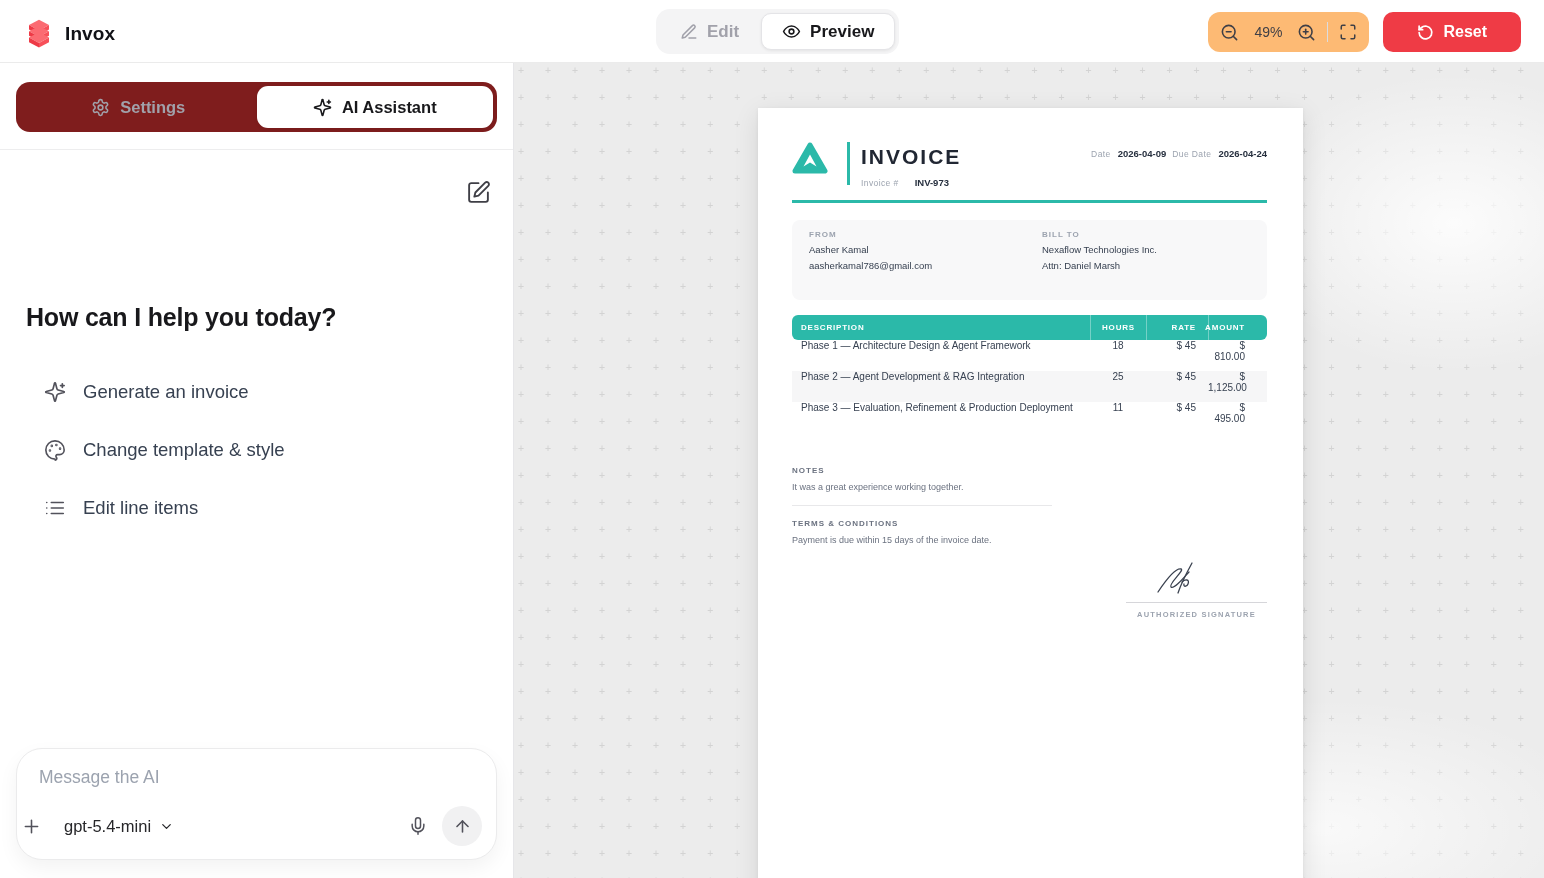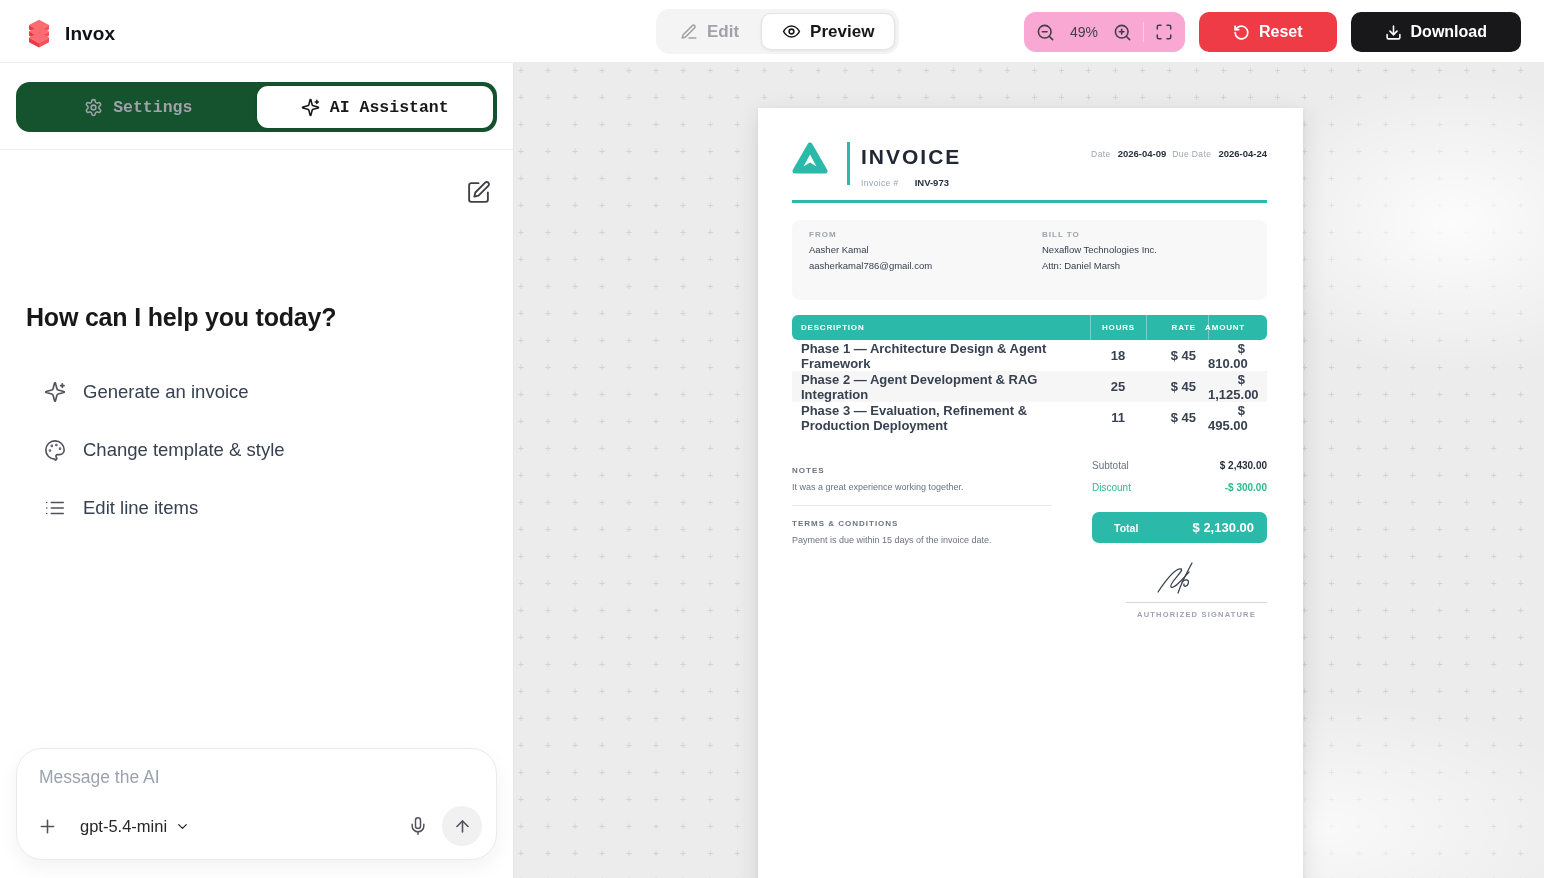--- a/index.html
+++ b/index.html
@@ -13,47 +13,47 @@
   .brand-name { font-size:19px; font-weight:700; color:#111217; letter-spacing:.1px; }
 
   .seg { position:absolute; left:656px; top:9px; height:45px; background:#f4f4f5; border-radius:14px;
     display:flex; align-items:center; padding:4px; gap:2px; }
   .seg-btn { display:flex; align-items:center; gap:9px; height:37px; padding:0 20px; border-radius:10px;
     font-size:17px; font-weight:600; color:#a1a1aa; cursor:pointer; }
   .seg-btn.active { background:#fff; border:1px solid #e4e4e7; box-shadow:0 1px 3px rgba(0,0,0,.07);
     color:#18181b; font-weight:700; }
 
   .topright { position:absolute; right:23px; top:12px; display:flex; align-items:center; gap:14px; }
-  .zoomgroup { display:flex; align-items:center; height:40px; background:#f9a8d4; border-radius:12px; padding:0 12px; gap:8px; color:#3f3f46; }
+  .zoomgroup { display:flex; align-items:center; height:40px; background:#fdba74; border-radius:12px; padding:0 12px; gap:8px; color:#3f3f46; }
   .zoomlevel { font-size:14px; color:#3f3f46; width:42px; text-align:center; }
   .zoomdivider { width:1px; height:20px; background:#dcdcdf; margin:0 3px; }
   .btn { display:flex; align-items:center; gap:9px; height:40px; border-radius:10px; padding:0 34px;
     font-size:16px; font-weight:700; color:#fff; cursor:pointer; border:none; }
   .btn-reset { background:#ef3b45; }
   .btn-download { background:#18181b; }
 
   
   .sidebar { position:absolute; left:0; top:63px; width:514px; height:815px; background:#fff;
     border-right:1px solid #e6e6e9; z-index:20; }
   .tabwrap { padding:19px 16px 17px 16px; border-bottom:1px solid #ededee; }
-  .tabs { height:50px; background:#14532d; border-radius:14px; display:flex; padding:4px;font-family:Liberation Mono, monospace; }
+  .tabs { height:50px; background:#7f1d1d; border-radius:14px; display:flex; padding:4px; }
   .tab { flex:1; display:flex; align-items:center; justify-content:center; gap:10px; border-radius:11px;
     font-size:16.5px; font-weight:600; color:#a1a1aa; cursor:pointer; }
   .tab.active { background:#fff; box-shadow:0 1px 4px rgba(0,0,0,.09); color:#18181b; font-weight:700; }
 
   .compose { position:absolute; right:22px; top:117px; color:#3f3f46; cursor:pointer; }
   .greeting { position:absolute; left:26px; top:240px; font-size:25px; font-weight:700; color:#18181b; letter-spacing:-.2px; }
   .suggestions { position:absolute; left:44px; top:318px; display:flex; flex-direction:column; gap:36px; }
   .suggestion { display:flex; align-items:center; gap:17px; color:#52525b; cursor:pointer; }
   .suggestion .s-label { font-size:18.5px; color:#374151; }
 
   .composer { position:absolute; left:16px; top:685px; width:481px; height:112px; background:#fff;
     border:1px solid #ebebec; border-radius:26px; box-shadow:0 8px 20px rgba(0,0,0,.05); }
   .composer-input { position:absolute; left:22px; top:18px; right:20px; font-size:17.5px; color:#9ca3af; cursor:text; }
-  .composer-row { position:absolute; left:20px; right:14px; bottom:12px; height:42px; display:flex; align-items:center; }
+  .composer-row { position:absolute; left:4px; right:14px; bottom:12px; height:42px; display:flex; align-items:center; }
   .plus-btn { color:#52525b; cursor:pointer; display:flex; }
   .model-select { display:flex; align-items:center; gap:8px; margin-left:22px; cursor:pointer; color:#27272a; }
   .model-name { font-size:16.5px; color:#27272a; }
   .mic-btn { margin-left:auto; color:#52525b; cursor:pointer; display:flex; }
   .send-btn { margin-left:14px; width:40px; height:40px; border-radius:50%; background:#f1f1f2;
     display:flex; align-items:center; justify-content:center; color:#52525b; cursor:pointer; }
 
   
   .canvas { position:absolute; left:514px; top:63px; width:1030px; height:815px; background:#ececec; overflow:hidden; }
   .plus-pattern { position:absolute; left:4px; top:-6px; white-space:pre; color:#d3d3d3;
@@ -78,21 +78,21 @@
 
   .parties { position:absolute; left:34px; right:36px; top:112px; height:80px; background:#f8f8f9; border-radius:8px; }
   .party { position:absolute; top:10px; }
   .party.from { left:17px; } .party.billto { left:250px; }
   .party-lbl { font-size:8px; font-weight:700; color:#9ca3af; letter-spacing:1px; }
   .party-line { font-size:9.5px; color:#374151; margin-top:6px; line-height:1.1; }
 
   .inv-table { position:absolute; left:34px; right:36px; top:207px; }
   .t-head { display:flex; height:25px; background:#2bb9a9; border-radius:6px; align-items:center;
     color:#fff; font-size:8px; font-weight:700; letter-spacing:.8px; }
-  .t-row { display:flex; height:31px; align-items:center; font-size:13px; color:#374151;font-weight:bold; }
+  .t-row { display:flex; height:31px; align-items:flex-start; font-size:10px; color:#374151; }
   .t-row.alt { background:#f6f6f7; }
   .c-desc { flex:1; padding-left:9px; }
   .c-hours { width:56px; text-align:center; }
   .c-rate { width:62px; text-align:right; padding-right:12px; }
   .c-amount { width:59px; text-align:right; padding-right:22px; }
   .t-head .c-hours, .t-head .c-rate, .t-head .c-amount { border-left:1px solid rgba(255,255,255,.35); height:100%; display:flex; align-items:center; justify-content:center; }
   .t-head .c-rate { justify-content:flex-end; } .t-head .c-amount { justify-content:flex-end; }
 
   .notes-lbl { position:absolute; left:34px; top:358px; font-size:8px; font-weight:700; color:#6b7280; letter-spacing:1px; }
   .notes-txt { position:absolute; left:34px; top:374px; font-size:9px; color:#6b7280; }
@@ -191,30 +191,20 @@
     </div>
     <button class="btn btn-reset">
       <span>
         <svg width="17" height="17" viewBox="0 0 24 24" fill="none" stroke="currentColor" stroke-width="2.4" stroke-linecap="round" stroke-linejoin="round">
             <path d="M3 12a9 9 0 1 0 3-6.7L3 8"></path>
             <path d="M3 3v5h5"></path>
           </svg>
       </span>
       <span>Reset</span>
     </button>
-    <button class="btn btn-download">
-      <span>
-        <svg width="17" height="17" viewBox="0 0 24 24" fill="none" stroke="currentColor" stroke-width="2.2" stroke-linecap="round" stroke-linejoin="round">
-            <path d="M21 15v4a2 2 0 0 1-2 2H5a2 2 0 0 1-2-2v-4"></path>
-            <path d="m7 10 5 5 5-5"></path>
-            <path d="M12 15V3"></path>
-          </svg>
-      </span>
-      <span>Download</span>
-    </button>
   </div>
 </div>
 
 <div class="sidebar">
   <div class="tabwrap">
     <div class="tabs">
       <div class="tab">
         <span>
           <svg width="19" height="19" viewBox="0 0 24 24" fill="none" stroke="currentColor" stroke-width="2" stroke-linecap="round" stroke-linejoin="round">
               <path d="M12.22 2h-.44a2 2 0 0 0-2 2v.18a2 2 0 0 1-1 1.73l-.43.25a2 2 0 0 1-2 0l-.15-.08a2 2 0 0 0-2.73.73l-.22.38a2 2 0 0 0 .73 2.73l.15.1a2 2 0 0 1 1 1.72v.51a2 2 0 0 1-1 1.74l-.15.09a2 2 0 0 0-.73 2.73l.22.38a2 2 0 0 0 2.73.73l.15-.08a2 2 0 0 1 2 0l.43.25a2 2 0 0 1 1 1.73V20a2 2 0 0 0 2 2h.44a2 2 0 0 0 2-2v-.18a2 2 0 0 1 1-1.73l.43-.25a2 2 0 0 1 2 0l.15.08a2 2 0 0 0 2.73-.73l.22-.39a2 2 0 0 0-.73-2.73l-.15-.08a2 2 0 0 1-1-1.74v-.5a2 2 0 0 1 1-1.74l.15-.09a2 2 0 0 0 .73-2.73l-.22-.38a2 2 0 0 0-2.73-.73l-.15.08a2 2 0 0 1-2 0l-.43-.25a2 2 0 0 1-1-1.73V4a2 2 0 0 0-2-2z"></path>
@@ -417,34 +407,20 @@
         <span class="c-amount">$ 495.00</span>
       </div>
     </div>
 
     <div class="notes-lbl">NOTES</div>
     <div class="notes-txt">It was a great experience working together.</div>
     <div class="notes-div"></div>
     <div class="terms-lbl">TERMS &amp; CONDITIONS</div>
     <div class="terms-txt">Payment is due within 15 days of the invoice date.</div>
 
-    <div class="totals">
-      <div class="tot-row">
-        <span class="tot-lbl">Subtotal</span>
-        <span class="tot-val">$ 2,430.00</span>
-      </div>
-      <div class="tot-row discount">
-        <span class="tot-lbl">Discount</span>
-        <span class="tot-val">-$ 300.00</span>
-      </div>
-      <div class="tot-pill">
-        <span class="p-lbl">Total</span>
-        <span class="p-val">$ 2,130.00</span>
-      </div>
-    </div>
 
     <span class="sig-scribble">
       <svg width="44" height="40" viewBox="0 0 44 40" fill="none" stroke="currentColor" stroke-width="1.3" stroke-linecap="round">
           <path d="M2 32 C10 20 20 8 25 9 C29 10 12 24 15 27 C18 30 30 15 33 12"></path>
           <path d="M36 3 C30 14 24 27 22 33"></path>
           <path d="M26 22 C29 19 34 19 32 24 C31 27 27 27 28 24"></path>
         </svg>
     </span>
     <div class="sig-line"></div>
     <div class="sig-lbl">AUTHORIZED SIGNATURE</div>

